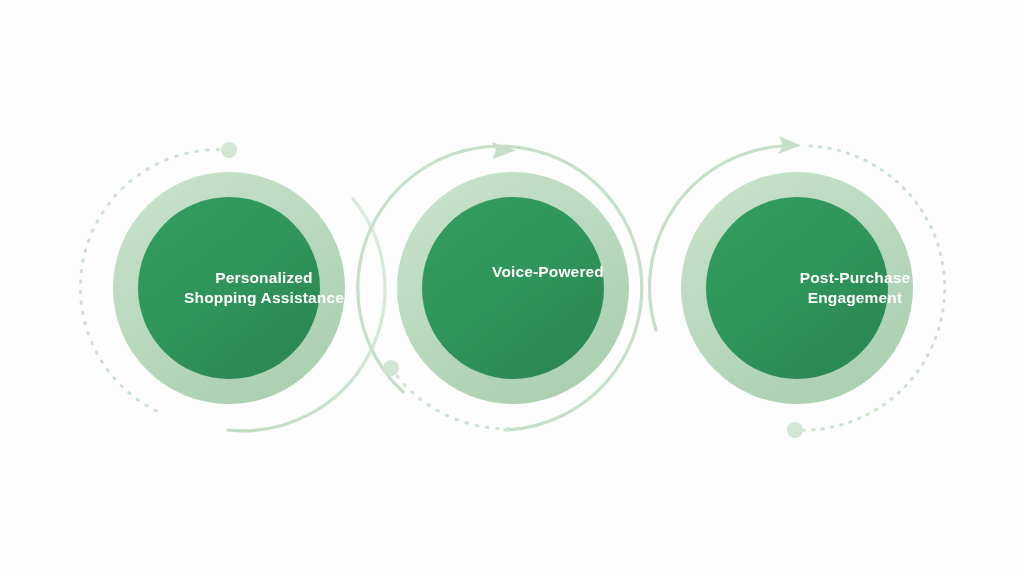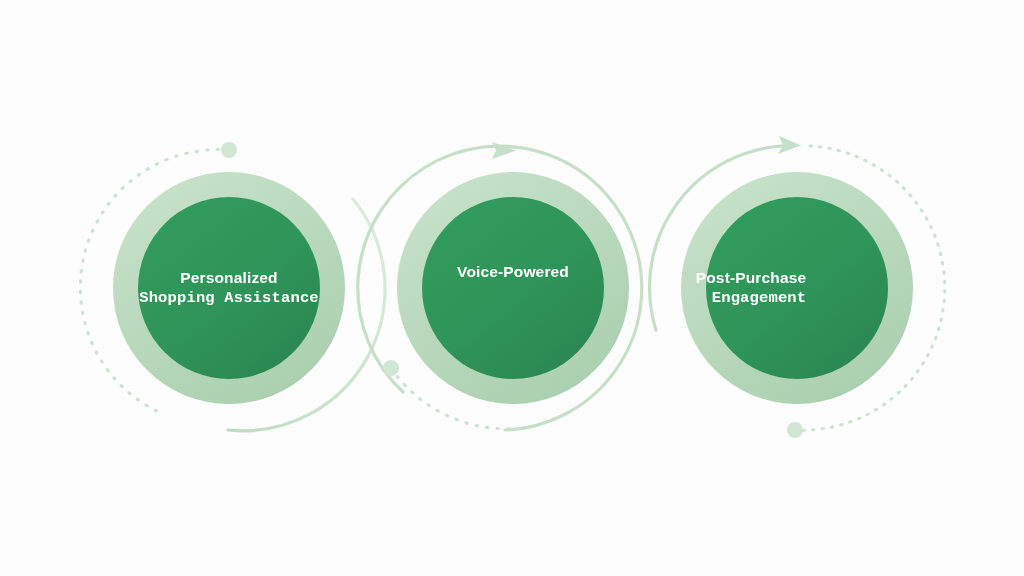--- a/index.html
+++ b/index.html
@@ -30,22 +30,23 @@
     color: #ffffff;
     font-family: "Liberation Sans", sans-serif;
     font-weight: bold;
     font-size: 15.5px;
     line-height: 20px;
     letter-spacing: 0.15px;
     white-space: nowrap;
     transform: translate(-50%, -50%);
     pointer-events: none;
     user-select: none;
+    margin-left: 35px;
   }
-  .node-label .line2 { display: block; font-family: Liberation Mono, monospace; }
+  .node-label .line2 { display: block; }
 </style>
 </head>
 <body>
 
 <div id="stage">
 
   <svg class="layer" viewBox="0 0 1024 576" aria-hidden="true">
     <defs>
       <linearGradient id="gradInner" x1="0.15" y1="0.05" x2="0.85" y2="0.95">
         <stop offset="0%" stop-color="#319B5D"></stop>
@@ -110,18 +111,18 @@
 
   <div class="node-label" style="left:229px; top:288px;">
     <span class="line1">Personalized</span>
     <span class="line2">Shopping Assistance</span>
   </div>
 
   <div class="node-label" style="left:513px; top:272px;">
     <span class="line1">Voice-Powered</span>
   </div>
 
-  <div class="node-label" style="left:751px; top:288px;text-align:right;">
+  <div class="node-label" style="left:820px; top:288px;">
     <span class="line1">Post-Purchase</span>
     <span class="line2">Engagement</span>
   </div>
 
 </div>
 
 </body></html>

